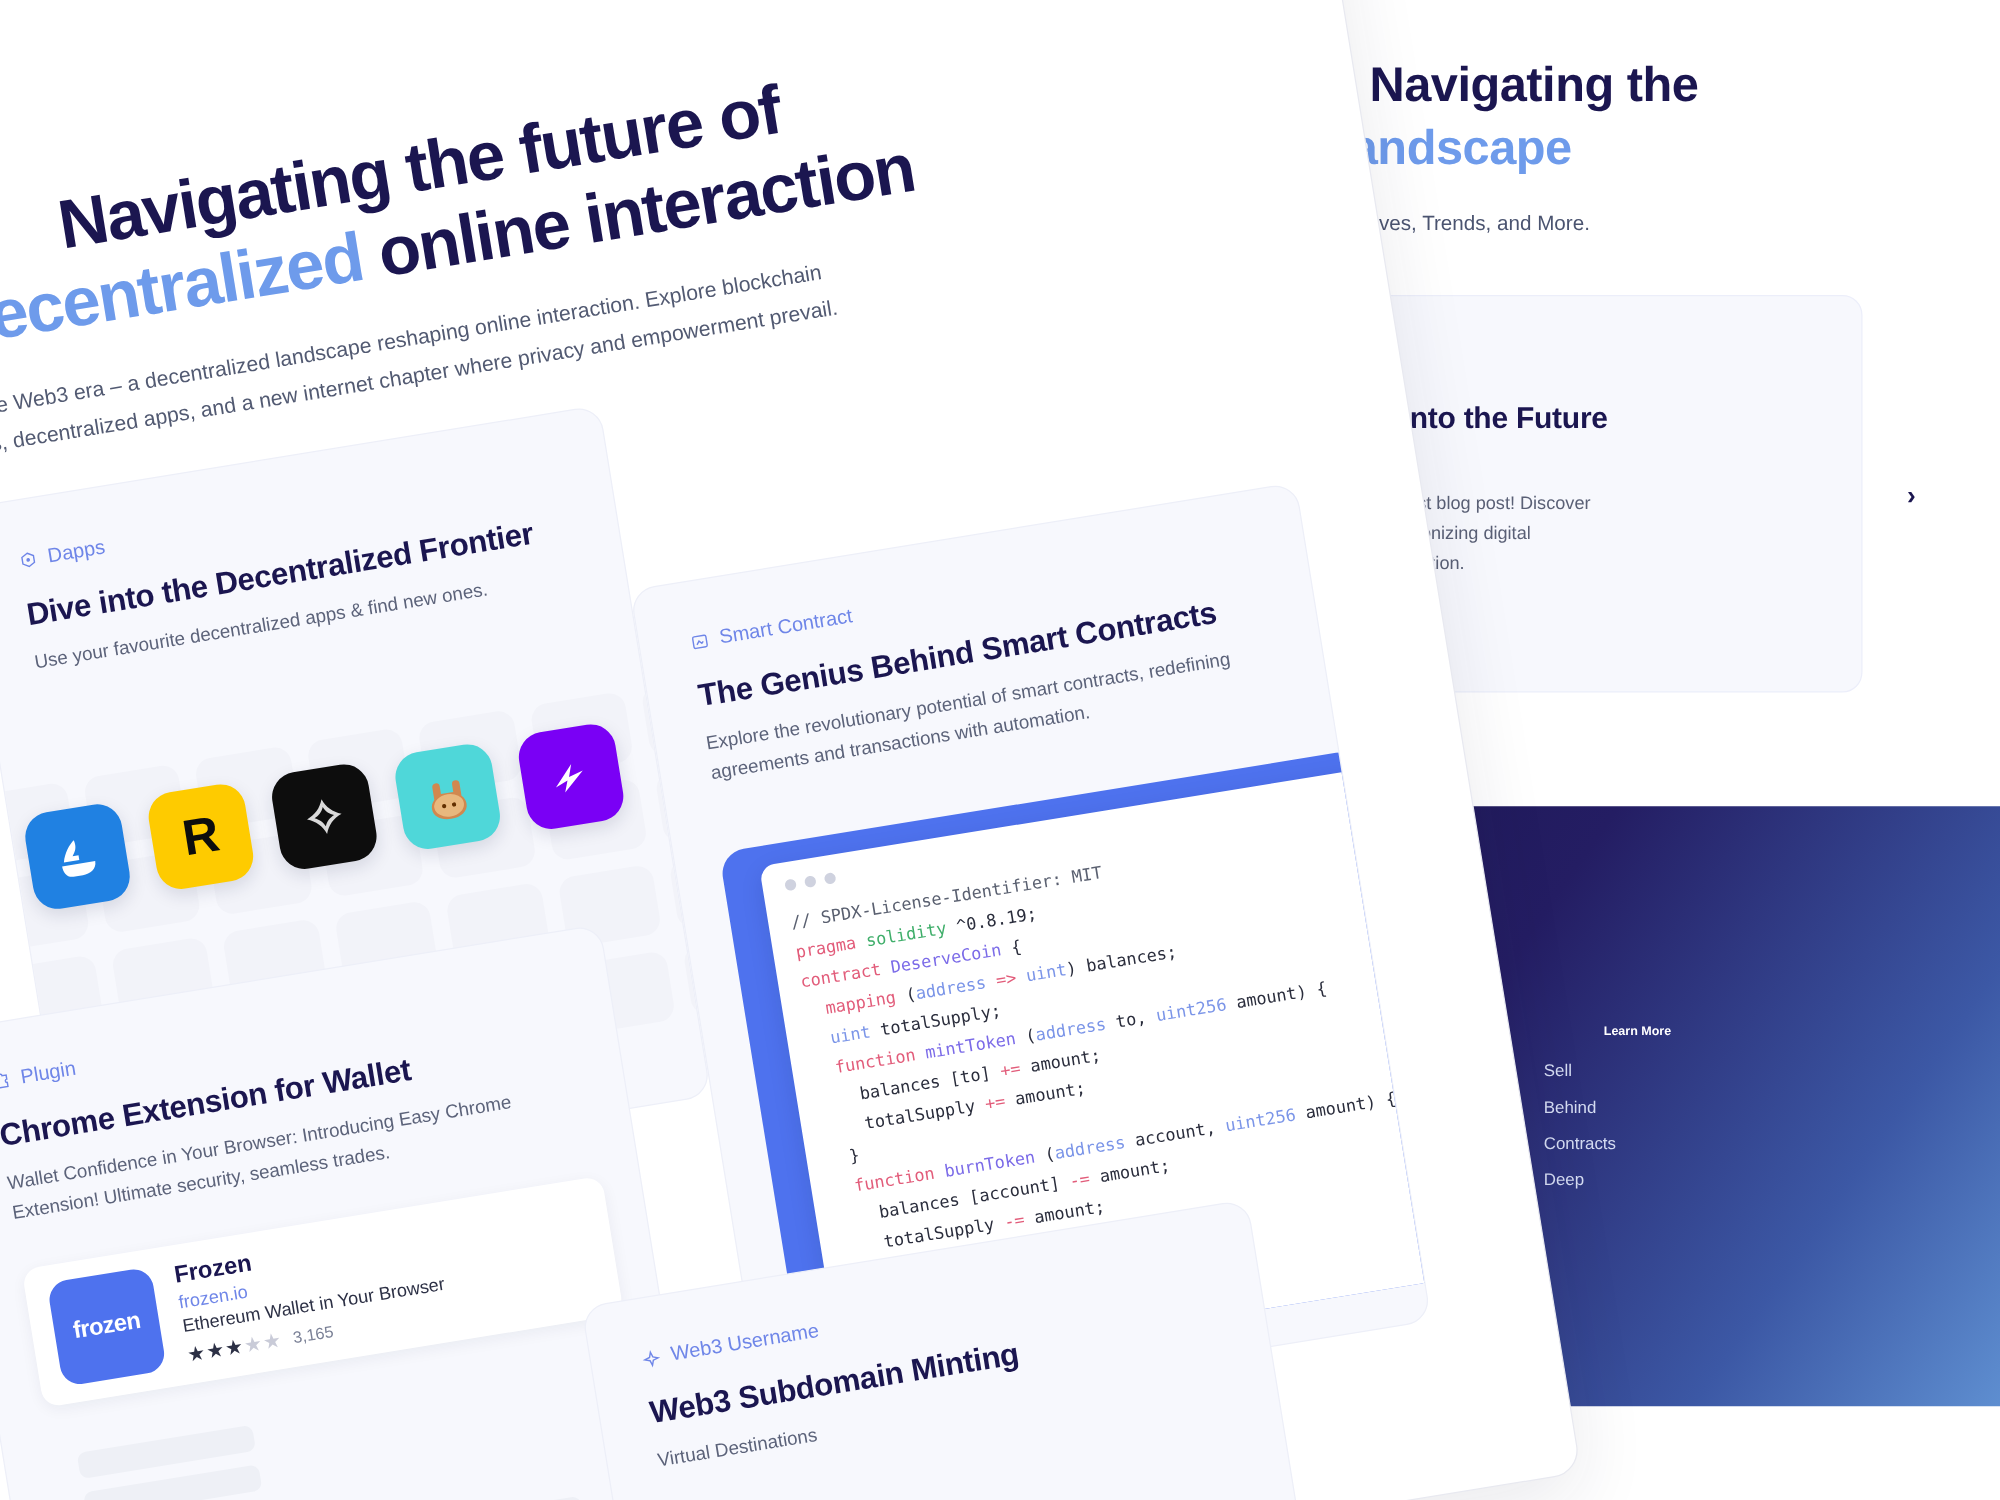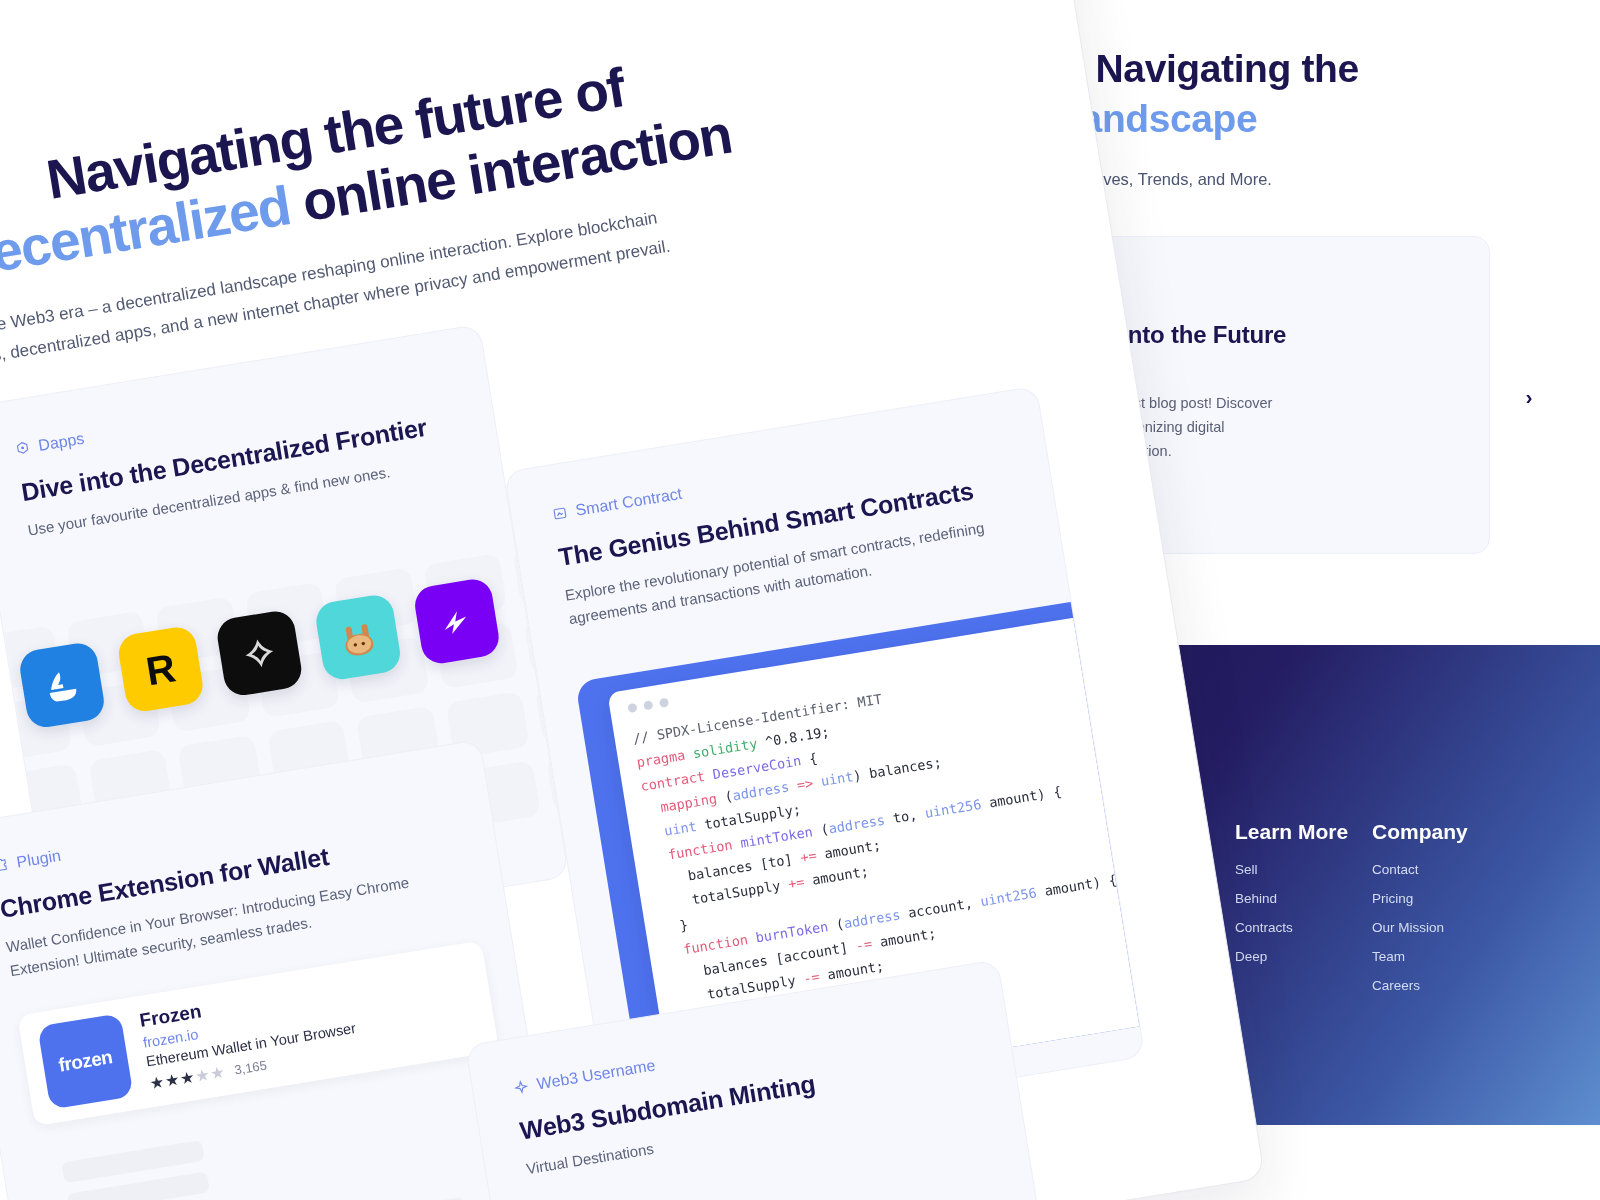--- a/index.html
+++ b/index.html
@@ -37,21 +37,21 @@
   }
 
   
   .site-footer {
     position:absolute; left:950px; top:645px; width:650px; height:480px;
     background:linear-gradient(125deg,#1b1650 0%,#241d63 35%,#3c58a5 75%,#5e8ed0 100%);
     overflow:hidden;
   }
   .footer-cols { position:absolute; left:148px; top:175px; display:flex; gap:0; }
   .footer-col { width:137px; }
-  .footer-col-head { font-size:21px; font-weight:bold; color:#ffffff; margin-bottom:18px; }
+  .footer-col-head { font-size:10px; font-weight:bold; color:#ffffff; margin-bottom:18px;margin-left:48px; }
   .footer-link { display:block; font-size:13.5px; color:#d5dcf2; margin-bottom:14px; cursor:pointer; }
   .footer-fragment {
     position:absolute; left:1005px; top:850px; font-size:14px; color:#c9d3ee;
   }
 
   
   #overlay-panel {
     position:absolute;
     left:-310px; top:-255px;
     width:1460px; height:1560px;
@@ -189,28 +189,20 @@
       </div>
 
       <div class="footer-col">
         <div class="footer-col-head">Learn More</div>
         <a class="footer-link">Sell</a>
         <a class="footer-link">Behind</a>
         <a class="footer-link">Contracts</a>
         <a class="footer-link">Deep</a>
       </div>
 
-      <div class="footer-col">
-        <div class="footer-col-head">Company</div>
-        <a class="footer-link">Contact</a>
-        <a class="footer-link">Pricing</a>
-        <a class="footer-link">Our Mission</a>
-        <a class="footer-link">Team</a>
-        <a class="footer-link">Careers</a>
-      </div>
 
     </div>
   </div>
 
   <div class="footer-fragment">n</div>
 </div>
 
 <div id="overlay-panel">
  <div class="op-inner">
 

